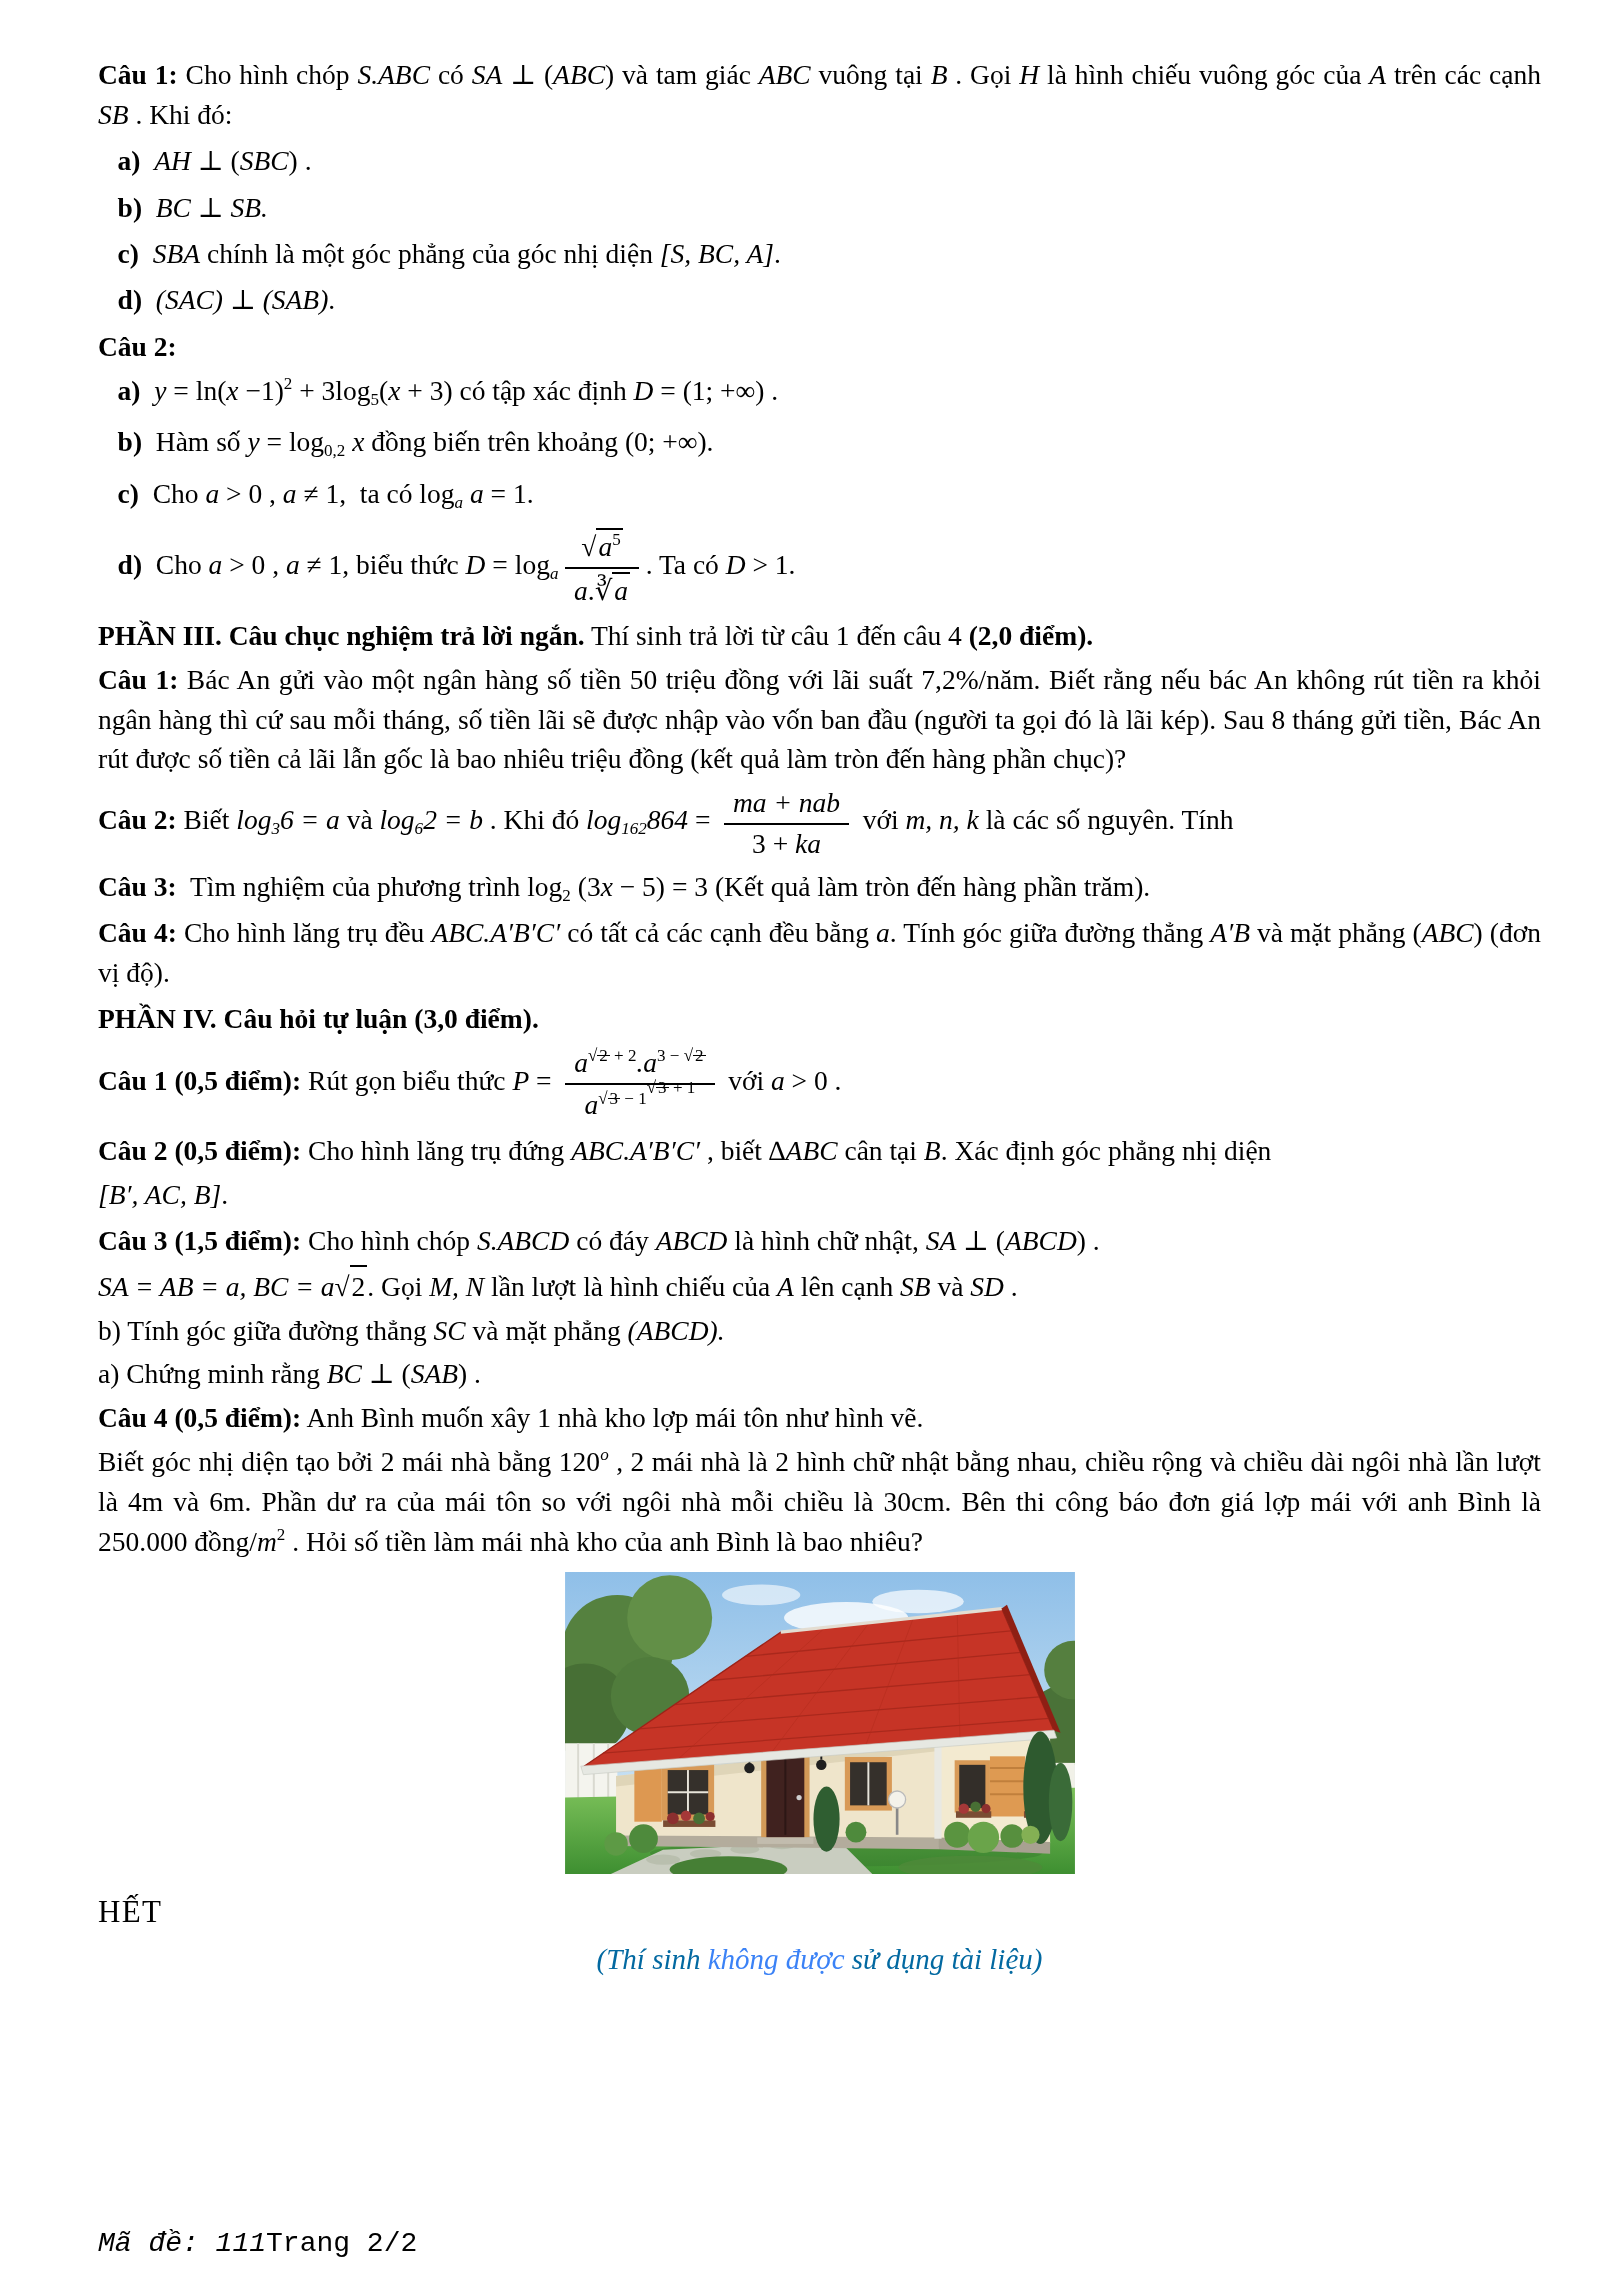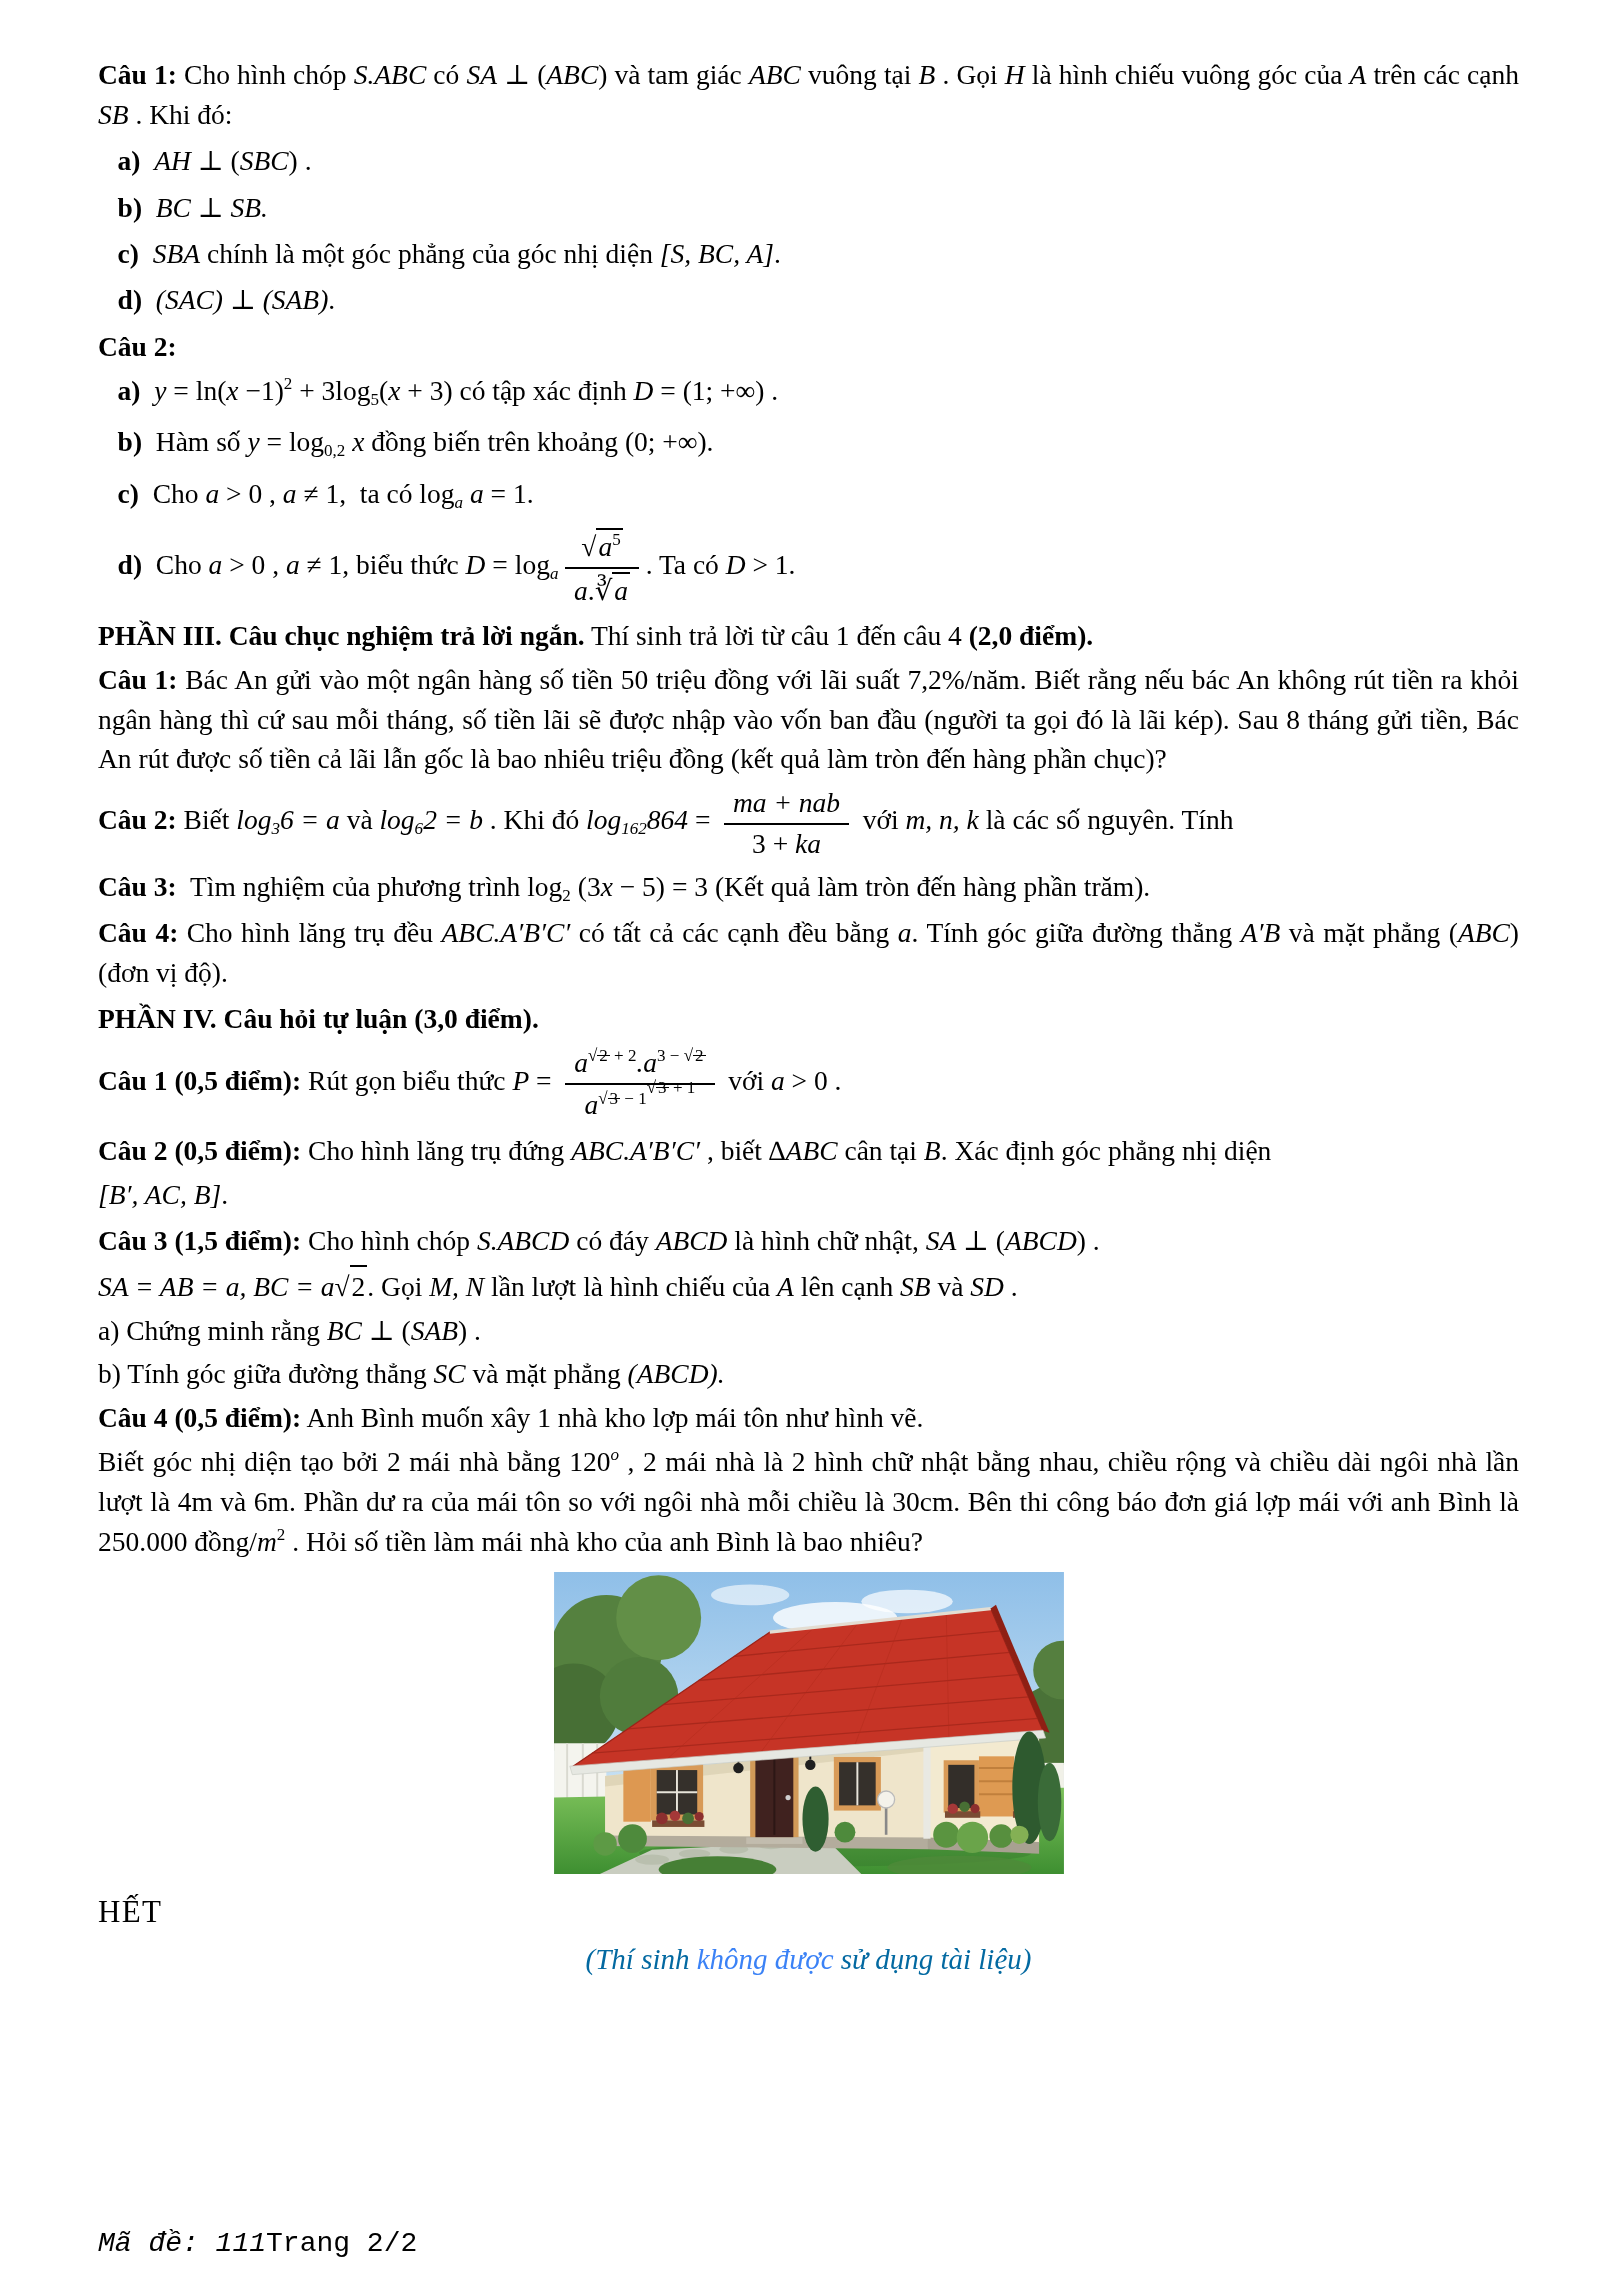--- a/index.html
+++ b/index.html
@@ -1,18 +1,18 @@
 <!DOCTYPE html>
 <html style="font-size:10.5px"><head>
 <meta charset="utf-8">
 <style>
   html,body{margin:0;padding:0;background:#ffffff;}
   .page{position:relative;width:1623px;height:2295px;background:#fff;overflow:hidden;
         font-family:"Liberation Serif","DejaVu Serif",serif;font-size:27.5px;line-height:1.45;color:#000;
-        box-sizing:border-box;padding:55px 104px 0 98px;}
+        box-sizing:border-box;padding:55px 82px 0 98px;}
   .para{margin:0 0 6.5px 0;}
   .justify{text-align:justify;}
   .item{padding-left:19.6px;margin-bottom:6.5px;}
   .mitem{padding-left:19.6px;margin-bottom:11.8px;}
   .tight{margin-bottom:3.9px;}
   .b{font-weight:700;}
   .i{font-style:italic;}
   .sup{vertical-align:0.62em;font-size:0.62em;line-height:0;}
   .supHigh{vertical-align:1.25em;font-size:0.62em;line-height:0;}
   .sub{vertical-align:-0.30em;font-size:0.62em;line-height:0;}
@@ -53,22 +53,22 @@
   <p class="para tight"><span class="b">Câu 2:</span> Biết <span class="i">log</span><span class="sub i">3</span><span class="i">6 = a</span> và <span class="i">log</span><span class="sub i">6</span><span class="i">2 = b</span> . Khi đó <span class="i">log</span><span class="sub i">162</span><span class="i">864</span> = <span class="frac"><span class="num"><span class="i">ma + nab</span></span><span class="den">3 + <span class="i">ka</span></span></span> với <span class="i">m, n, k</span> là các số nguyên. Tính</p>
   <p class="para"><span class="b">Câu 3:</span>&nbsp; Tìm nghiệm của phương trình log<span class="sub">2</span> (3<span class="i">x</span> − 5) = 3 (Kết quả làm tròn đến hàng phần trăm).</p>
   <p class="para justify"><span class="b">Câu 4:</span> Cho hình lăng trụ đều <span class="i">ABC.A′B′C′</span> có tất cả các cạnh đều bằng <span class="i">a</span>. Tính góc giữa đường thẳng <span class="i">A′B</span> và mặt phẳng (<span class="i">ABC</span>) (đơn vị độ).</p>
 
   <p class="para tight"><span class="b">PHẦN IV. Câu hỏi tự luận (3,0 điểm).</span></p>
   <p class="para"><span class="b">Câu 1 (0,5 điểm):</span> Rút gọn biểu thức <span class="i">P</span> = <span class="frac"><span class="num"><span class="i">a</span><span class="sup"><span class="sqrt"><span class="radsign">√</span><span class="rad">2</span></span> + 2</span><span class="i">.a</span><span class="sup">3 − <span class="sqrt"><span class="radsign">√</span><span class="rad">2</span></span></span></span><span class="den"><span class="i">a</span><span class="sup"><span class="sqrt"><span class="radsign">√</span><span class="rad">3</span></span> − 1</span><span class="supHigh"><span class="sqrt"><span class="radsign">√</span><span class="rad">3</span></span> + 1</span></span></span> với <span class="i">a</span> &gt; 0 .</p>
   <p class="para tight"><span class="b">Câu 2 (0,5 điểm):</span> Cho hình lăng trụ đứng <span class="i">ABC.A′B′C′</span> , biết <span class="i">∆ABC</span> cân tại <span class="i">B</span>. Xác định góc phẳng nhị diện</p>
   <p class="para"><span class="i">[B′, AC, B]</span>.</p>
   <p class="para tight"><span class="b">Câu 3 (1,5 điểm):</span> Cho hình chóp <span class="i">S.ABCD</span> có đáy <span class="i">ABCD</span> là hình chữ nhật, <span class="i">SA</span> ⊥ (<span class="i">ABCD</span>) .</p>
   <p class="para tight"><span class="i">SA = AB = a, BC = a</span><span class="sqrt"><span class="radsign">√</span><span class="rad">2</span></span>. Gọi <span class="i">M, N</span> lần lượt là hình chiếu của <span class="i">A</span> lên cạnh <span class="i">SB</span> và <span class="i">SD</span> .</p>
+  <p class="para tight">b) Tính góc giữa đường thẳng <span class="i">SC</span> và mặt phẳng <span class="i">(ABCD).</span></p>
   <p class="para tight">a) Chứng minh rằng <span class="i">BC</span> ⊥ (<span class="i">SAB</span>) .</p>
-  <p class="para tight">b) Tính góc giữa đường thẳng <span class="i">SC</span> và mặt phẳng <span class="i">(ABCD).</span></p>
   <p class="para tight"><span class="b">Câu 4 (0,5 điểm):</span> Anh Bình muốn xây 1 nhà kho lợp mái tôn như hình vẽ.</p>
   <p class="para justify">Biết góc nhị diện tạo bởi 2 mái nhà bằng 120<span class="sup i">o</span> , 2 mái nhà là 2 hình chữ nhật bằng nhau, chiều rộng và chiều dài ngôi nhà lần lượt là 4m và 6m. Phần dư ra của mái tôn so với ngôi nhà mỗi chiều là 30cm. Bên thi công báo đơn giá lợp mái với anh Bình là 250.000 đồng/<span class="i">m</span><span class="sup">2</span> . Hỏi số tiền làm mái nhà kho của anh Bình là bao nhiêu?</p>
 
   <div class="figure">
     <svg width="510" height="302" viewBox="0 0 780 462" xmlns="http://www.w3.org/2000/svg">
       <defs>
         <linearGradient id="skyg" x1="0" y1="0" x2="0" y2="1">
           <stop offset="0" stop-color="#8fbfe8"></stop>
             <stop offset="1" stop-color="#ddeef8"></stop>
         </linearGradient>

